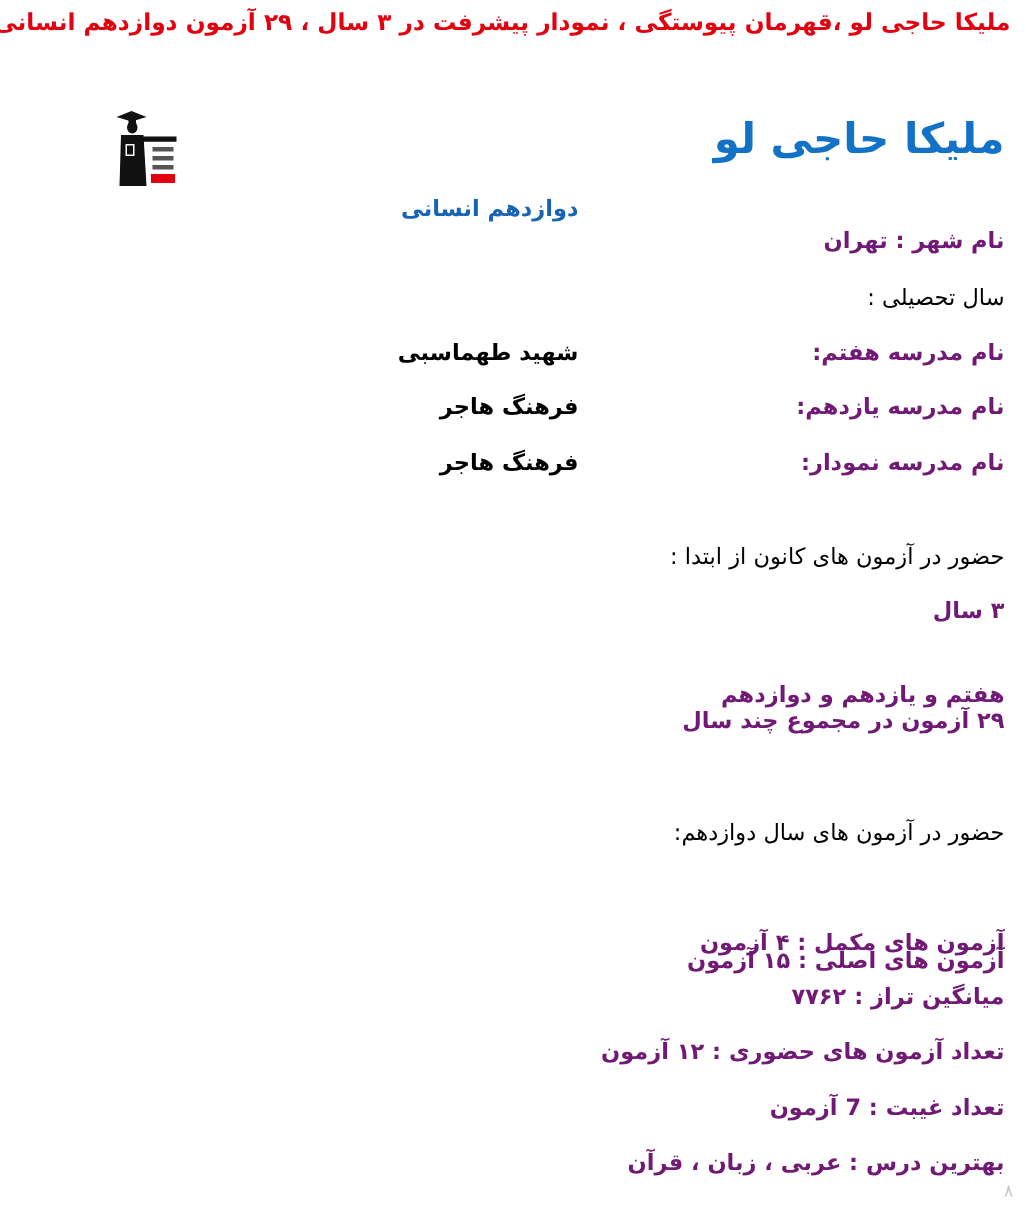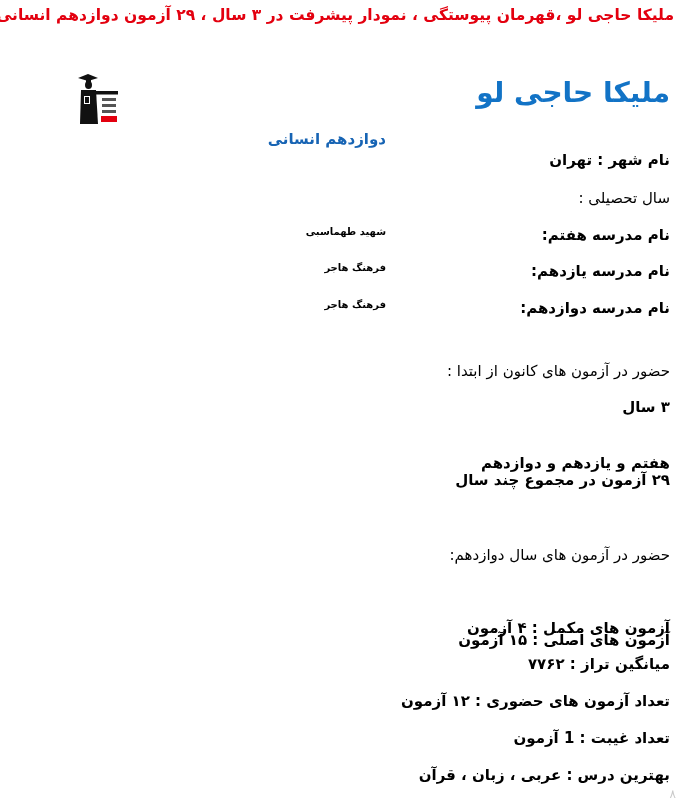--- a/index.html
+++ b/index.html
@@ -48,31 +48,31 @@
       top: 72px;
       left: 76px;
       width: 44px;
       height: 54px;
     }
     .logo svg { width: 100%; height: 100%; display: block; }
 
     .line-bold {
       font-size: 15px;
       font-weight: bold;
-      color: #000000;
+      color: #701a75;
       right: 14px;
     }
     .line-red {
       font-size: 15px;
       font-weight: normal;
       color: #000000;
       right: 14px;
     }
     .val-col {
-      font-size: 10px;
+      font-size: 15px;
       font-weight: bold;
       color: #000000;
       right: 298px;
     }
 
     .watermark {
       position: absolute;
       bottom: 2px;
       right: 8px;
       font-size: 12px;
@@ -112,29 +112,29 @@
 
 <div class="abs line-bold" style="top:151px;">نام شهر : تهران</div>
 <div class="abs line-red" style="top:189px;">سال تحصیلی :</div>
 
 <div class="abs line-bold" style="top:226px;">نام مدرسه هفتم:</div>
 <div class="abs val-col" style="top:226px;">شهید طهماسبی</div>
 
 <div class="abs line-bold" style="top:262px;">نام مدرسه یازدهم:</div>
 <div class="abs val-col" style="top:262px;">فرهنگ هاجر</div>
 
-<div class="abs line-bold" style="top:299px;">نام مدرسه دوازدهم:</div>
+<div class="abs line-bold" style="top:299px;">نام مدرسه نمودار:</div>
 <div class="abs val-col" style="top:299px;">فرهنگ هاجر</div>
 
 <div class="abs line-red" style="top:362px;margin-left:28px;">حضور در آزمون های کانون از ابتدا :</div>
 <div class="abs line-bold" style="top:398px;">۳ سال</div>
 <div class="abs line-bold" style="top:454px;">هفتم و یازدهم و دوازدهم</div>
 <div class="abs line-bold" style="top:471px;">۲۹ آزمون در مجموع چند سال</div>
 
 <div class="abs line-red" style="top:546px;">حضور در آزمون های سال دوازدهم:</div>
 <div class="abs line-bold" style="top:614px;margin-top:17px;">آزمون های اصلی : ۱۵ آزمون</div>
 <div class="abs line-bold" style="top:619px;">آزمون های مکمل : ۴ آزمون</div>
 <div class="abs line-bold" style="top:655px;">میانگین تراز : ۷۷۶۲</div>
 <div class="abs line-bold" style="top:692px;">تعداد آزمون های حضوری : ۱۲ آزمون</div>
-<div class="abs line-bold" style="top:729px;">تعداد غیبت : 1 آزمون</div>
+<div class="abs line-bold" style="top:729px;">تعداد غیبت : 7 آزمون</div>
 <div class="abs line-bold" style="top:766px;">بهترین درس : عربی ، زبان ، قرآن</div>
 
 <div class="watermark">۸</div>
 
 </body></html>

